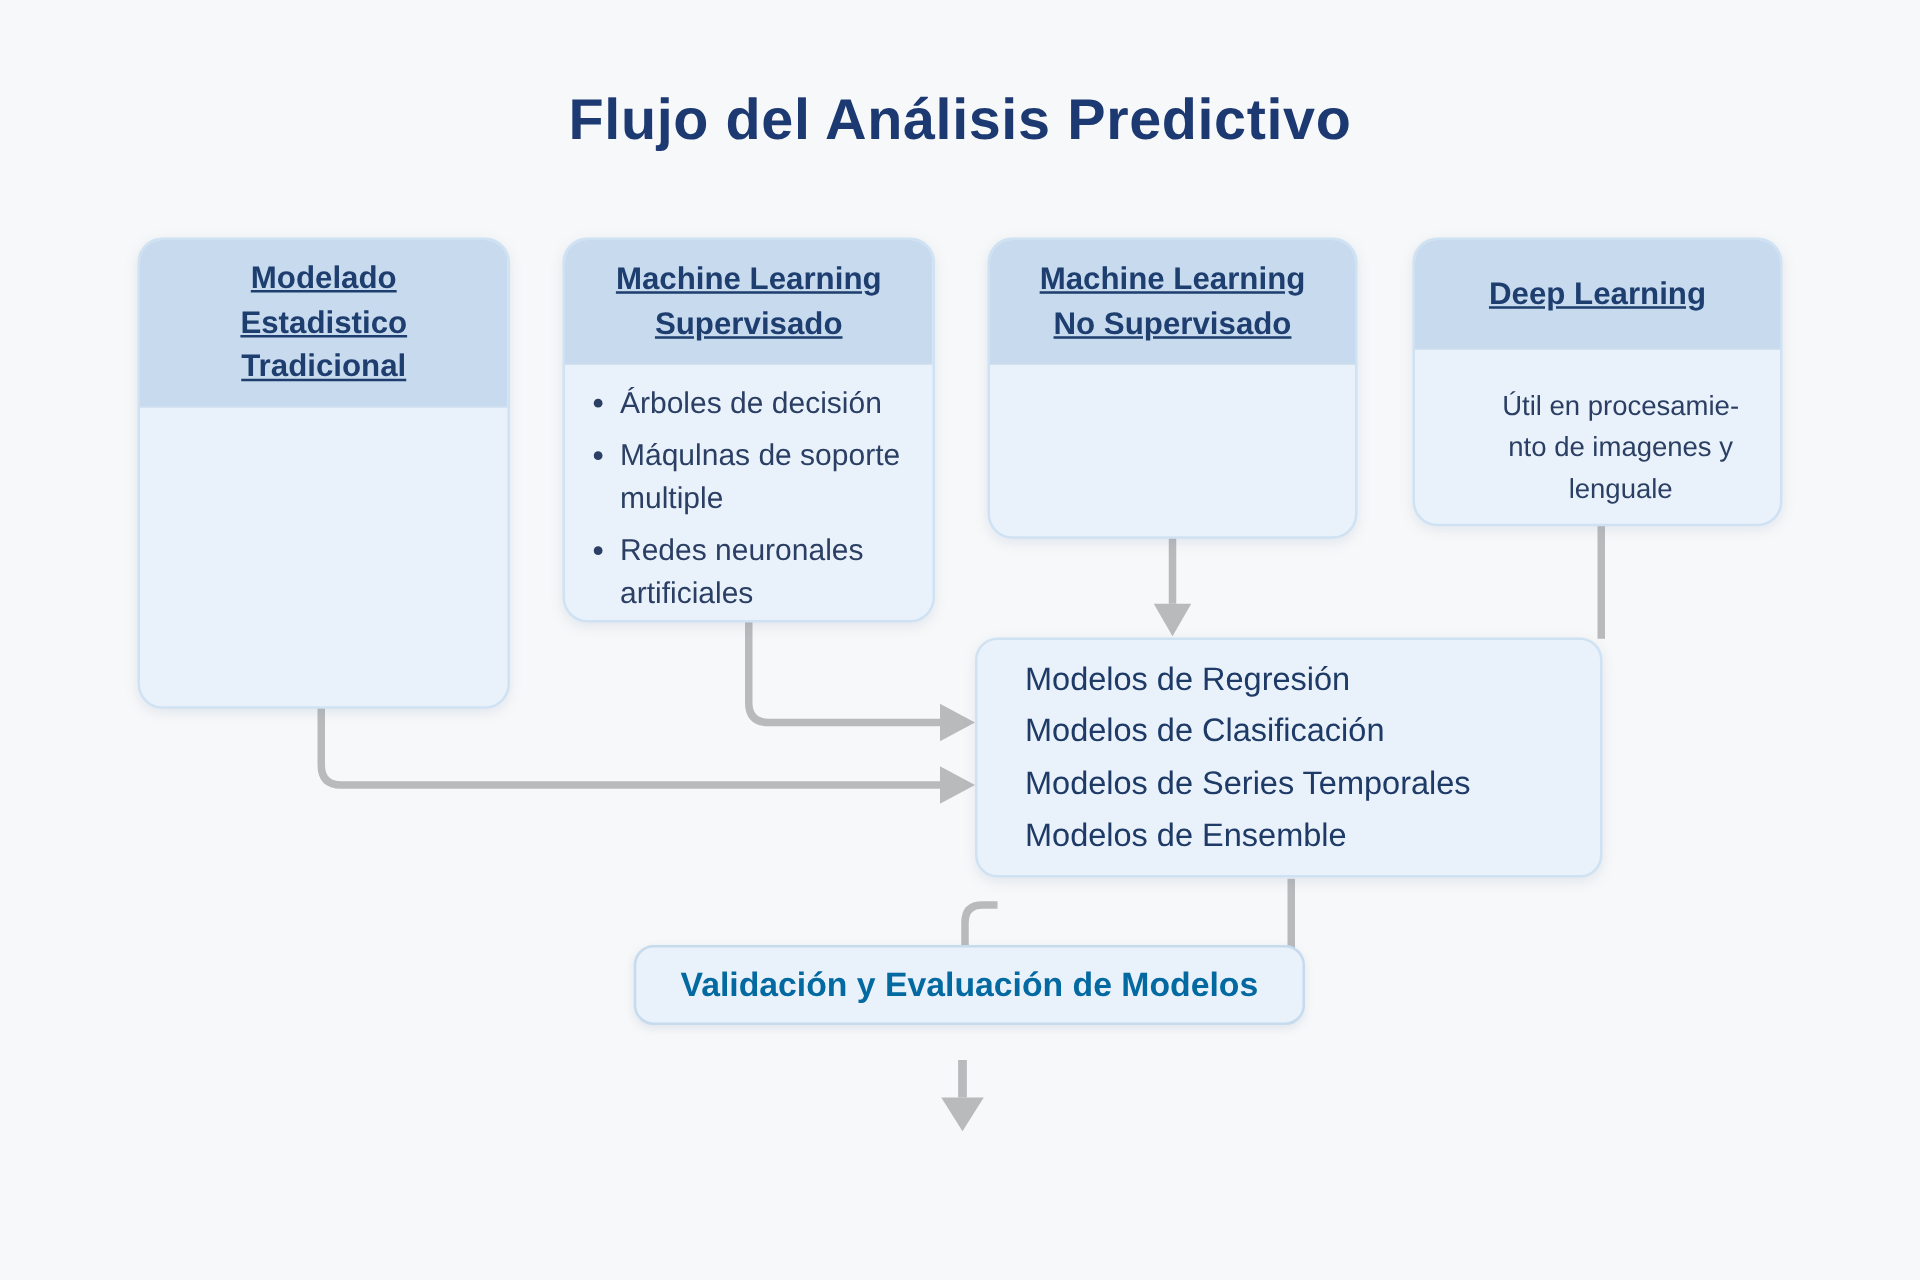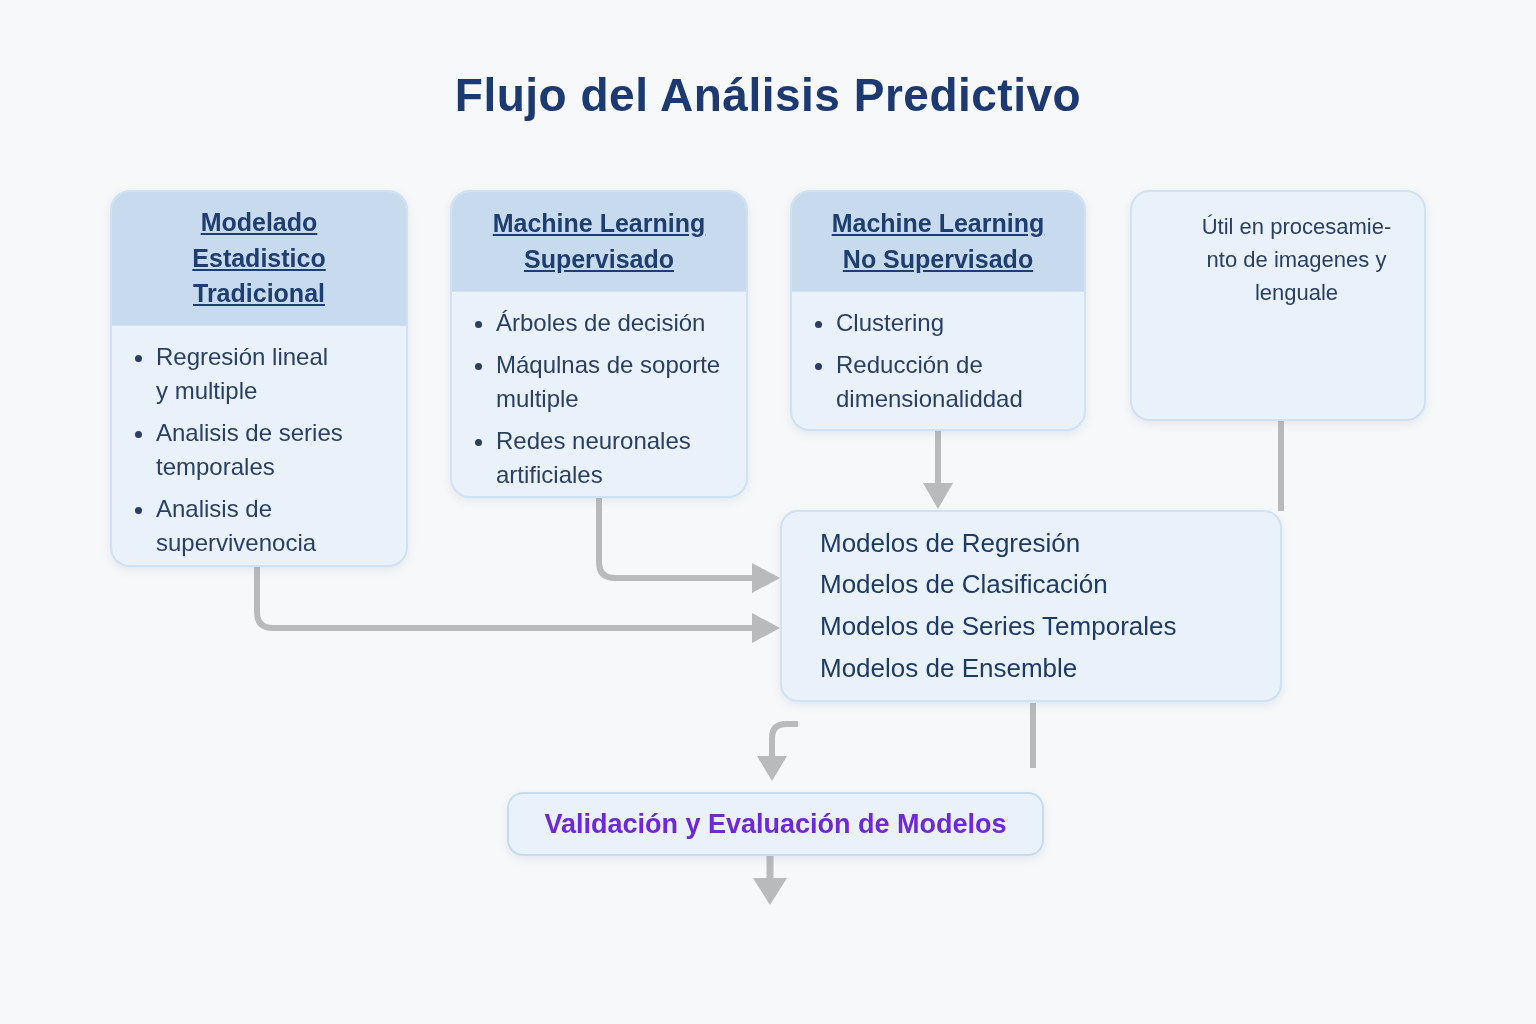--- a/index.html
+++ b/index.html
@@ -35,38 +35,38 @@
   .box4{left:1130px;top:190px;width:296px;height:231px;}
   .box4 .box-header{min-height:88px;}
 
   .box-list{
     margin:14px 12px 0 18px;padding-left:26px;
     color:#2a3f63;font-size:24px;line-height:1.42;
   }
   .box-list li{white-space:pre-line;margin-bottom:8px;}
   .box-list li::marker{color:#2a3f63;}
   .box-note{
-    padding:18px 10px 0 10px;text-align:center;
+    padding:28px 10px 0 10px;text-align:center;
     font-size:22px;line-height:1.5;color:#2a3f63;white-space:pre-line;margin-left:37px;
   }
 
   .models-box{
     position:absolute;left:780px;top:510px;width:502px;height:192px;
     border-radius:18px;background:#e9f1fa;border:2px solid #cfe2f3;
     box-shadow:0 3px 10px rgba(100,130,170,.14);
     display:flex;align-items:center;box-sizing:border-box;
   }
   .models-lines{padding-left:38px;font-size:26px;line-height:1.6;color:#1e3a66;}
 
   .validation-box{
-    position:absolute;left:507px;top:792px;width:537px;height:64px;
+    position:absolute;left:507px;top:756px;width:537px;height:64px;
     border-radius:16px;background:#e9f1fa;border:2px solid #c6dbee;
     box-shadow:0 3px 8px rgba(100,130,170,.14);
     display:flex;align-items:center;justify-content:center;
-    font-size:27px;font-weight:bold;color:#6d28d9;box-sizing:border-box;
+    font-size:27px;font-weight:bold;color:#0369a1;box-sizing:border-box;
   }
 </style>
 </head>
 <body>
 
 <div class="canvas">
 
   <h1 class="title">Flujo del Análisis Predictivo</h1>
 
   <svg class="connectors" viewBox="0 0 1536 1024" xmlns="http://www.w3.org/2000/svg">
@@ -95,53 +95,41 @@
     <g stroke="#b9babc" stroke-width="7" fill="none">
       <path d="M 770 848 L 770 878"></path>
       <polygon points="753,878 787,878 770,905" fill="#b9babc" stroke="none"></polygon>
     </g>
   </svg>
 
   <section class="box box1">
     <header class="box-header">Modelado
 Estadistico
 Tradicional</header>
-    <ul class="box-list">
-        <li class="box-item">Regresión lineal
-y multiple</li>
-        <li class="box-item">Analisis de series
-temporales</li>
-        <li class="box-item">Analisis de
-supervivenocia</li>
-      </ul>
   </section>
 
   <section class="box box2">
     <header class="box-header">Machine Learning
 Supervisado</header>
     <ul class="box-list">
         <li class="box-item">Árboles de decisión</li>
         <li class="box-item">Máqulnas de soporte
 multiple</li>
         <li class="box-item">Redes neuronales
 artificiales</li>
       </ul>
   </section>
 
   <section class="box box3">
     <header class="box-header">Machine Learning
 No Supervisado</header>
-    <ul class="box-list">
-        <li class="box-item">Clustering</li>
-        <li class="box-item">Reducción de
-dimensionaliddad</li>
-      </ul>
   </section>
 
   <section class="box box4">
+    <header class="box-header">Deep Learning</header>
     <div class="box-note">Útil en procesamie-
 nto de imagenes y
 lenguale</div>
   </section>
 
   <section class="models-box">
     <div class="models-lines">
         <div class="models-line">Modelos de Regresión</div>
         <div class="models-line">Modelos de Clasificación</div>
         <div class="models-line">Modelos de Series Temporales</div>

